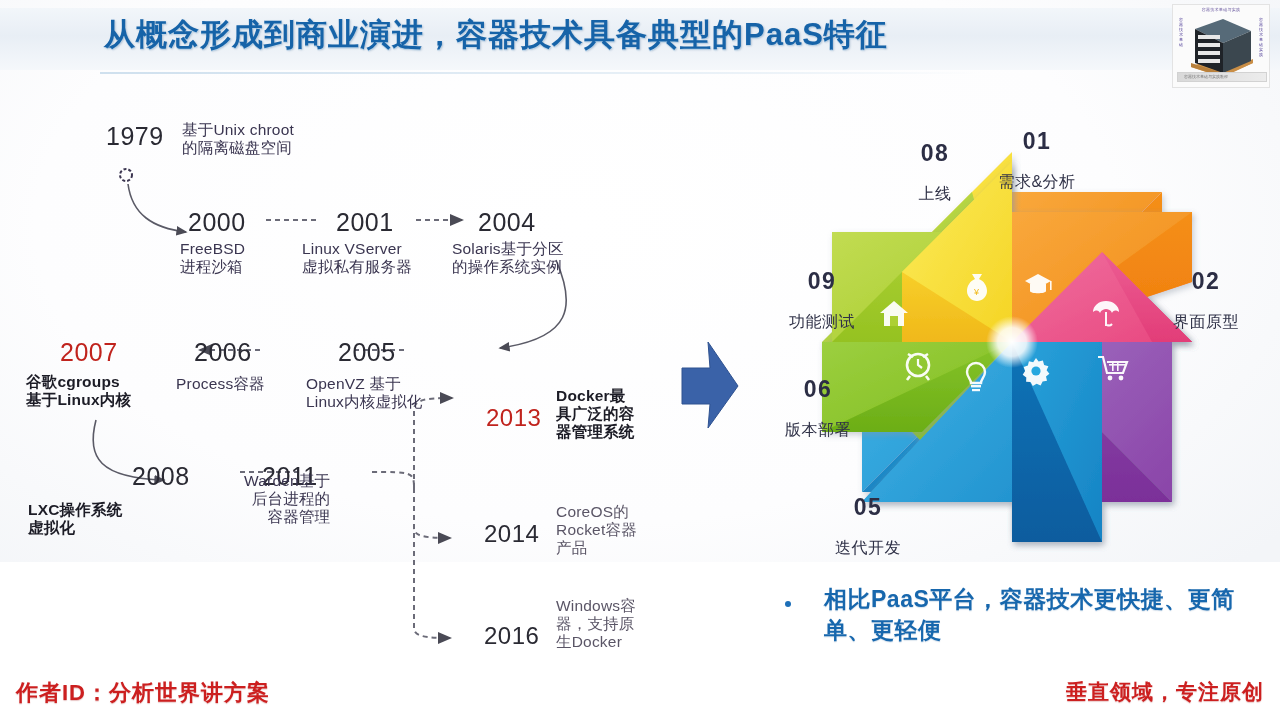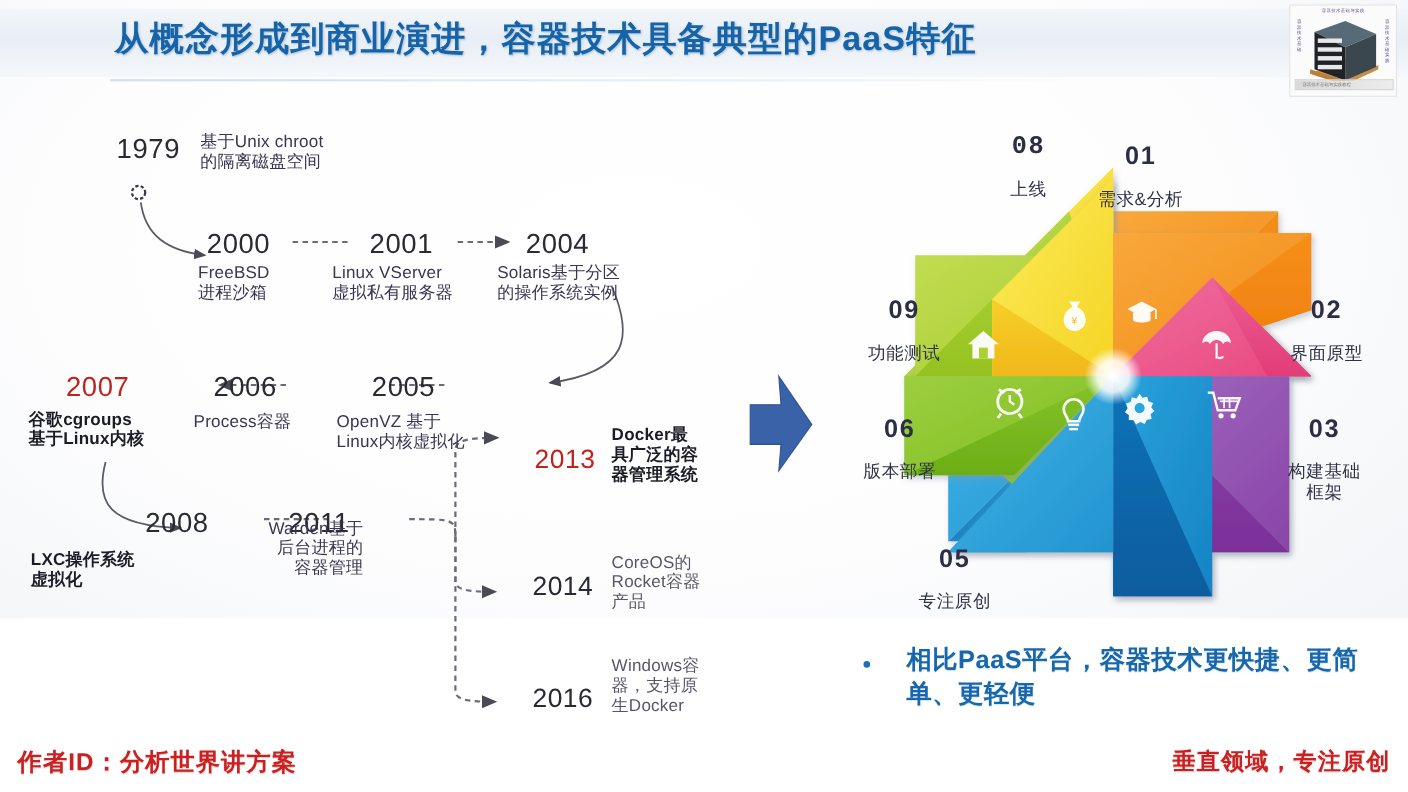--- a/index.html
+++ b/index.html
@@ -444,38 +444,33 @@
     </svg>
 
     <div class="wlabel" style="left:222px;top:10px;width:90px;">
       <span class="num">01</span>
       <span class="cap">需求&amp;分析</span>
     </div>
     <div class="wlabel" style="left:388px;top:150px;width:96px;">
       <span class="num">02</span>
       <span class="cap">界面原型</span>
     </div>
-    <div class="wlabel" style="left:384px;top:258px;width:100px;">
-      <span class="num">03</span>
-      <span class="cap">构建基础
-框架</span>
-    </div>
     <div class="wlabel" style="left:48px;top:376px;width:100px;">
       <span class="num">05</span>
-      <span class="cap">专注原创</span>
+      <span class="cap">迭代开发</span>
     </div>
     <div class="wlabel" style="left:0px;top:258px;width:96px;">
       <span class="num">06</span>
       <span class="cap">版本部署</span>
     </div>
     <div class="wlabel" style="left:0px;top:150px;width:104px;">
       <span class="num">09</span>
       <span class="cap">功能测试</span>
     </div>
-    <div class="wlabel" style="left:120px;top:2px;width:90px;font-family:Liberation Mono, monospace;">
+    <div class="wlabel" style="left:120px;top:22px;width:90px;">
       <span class="num">08</span>
       <span class="cap">上线</span>
     </div>
   </div>
 
   <div class="bullet-dot"></div>
   <div class="bullet-text">相比PaaS平台，容器技术更快捷、更简单、更轻便</div>
 
   <div class="footer-left">作者ID：分析世界讲方案</div>
   <div class="footer-right">垂直领域，专注原创</div>

